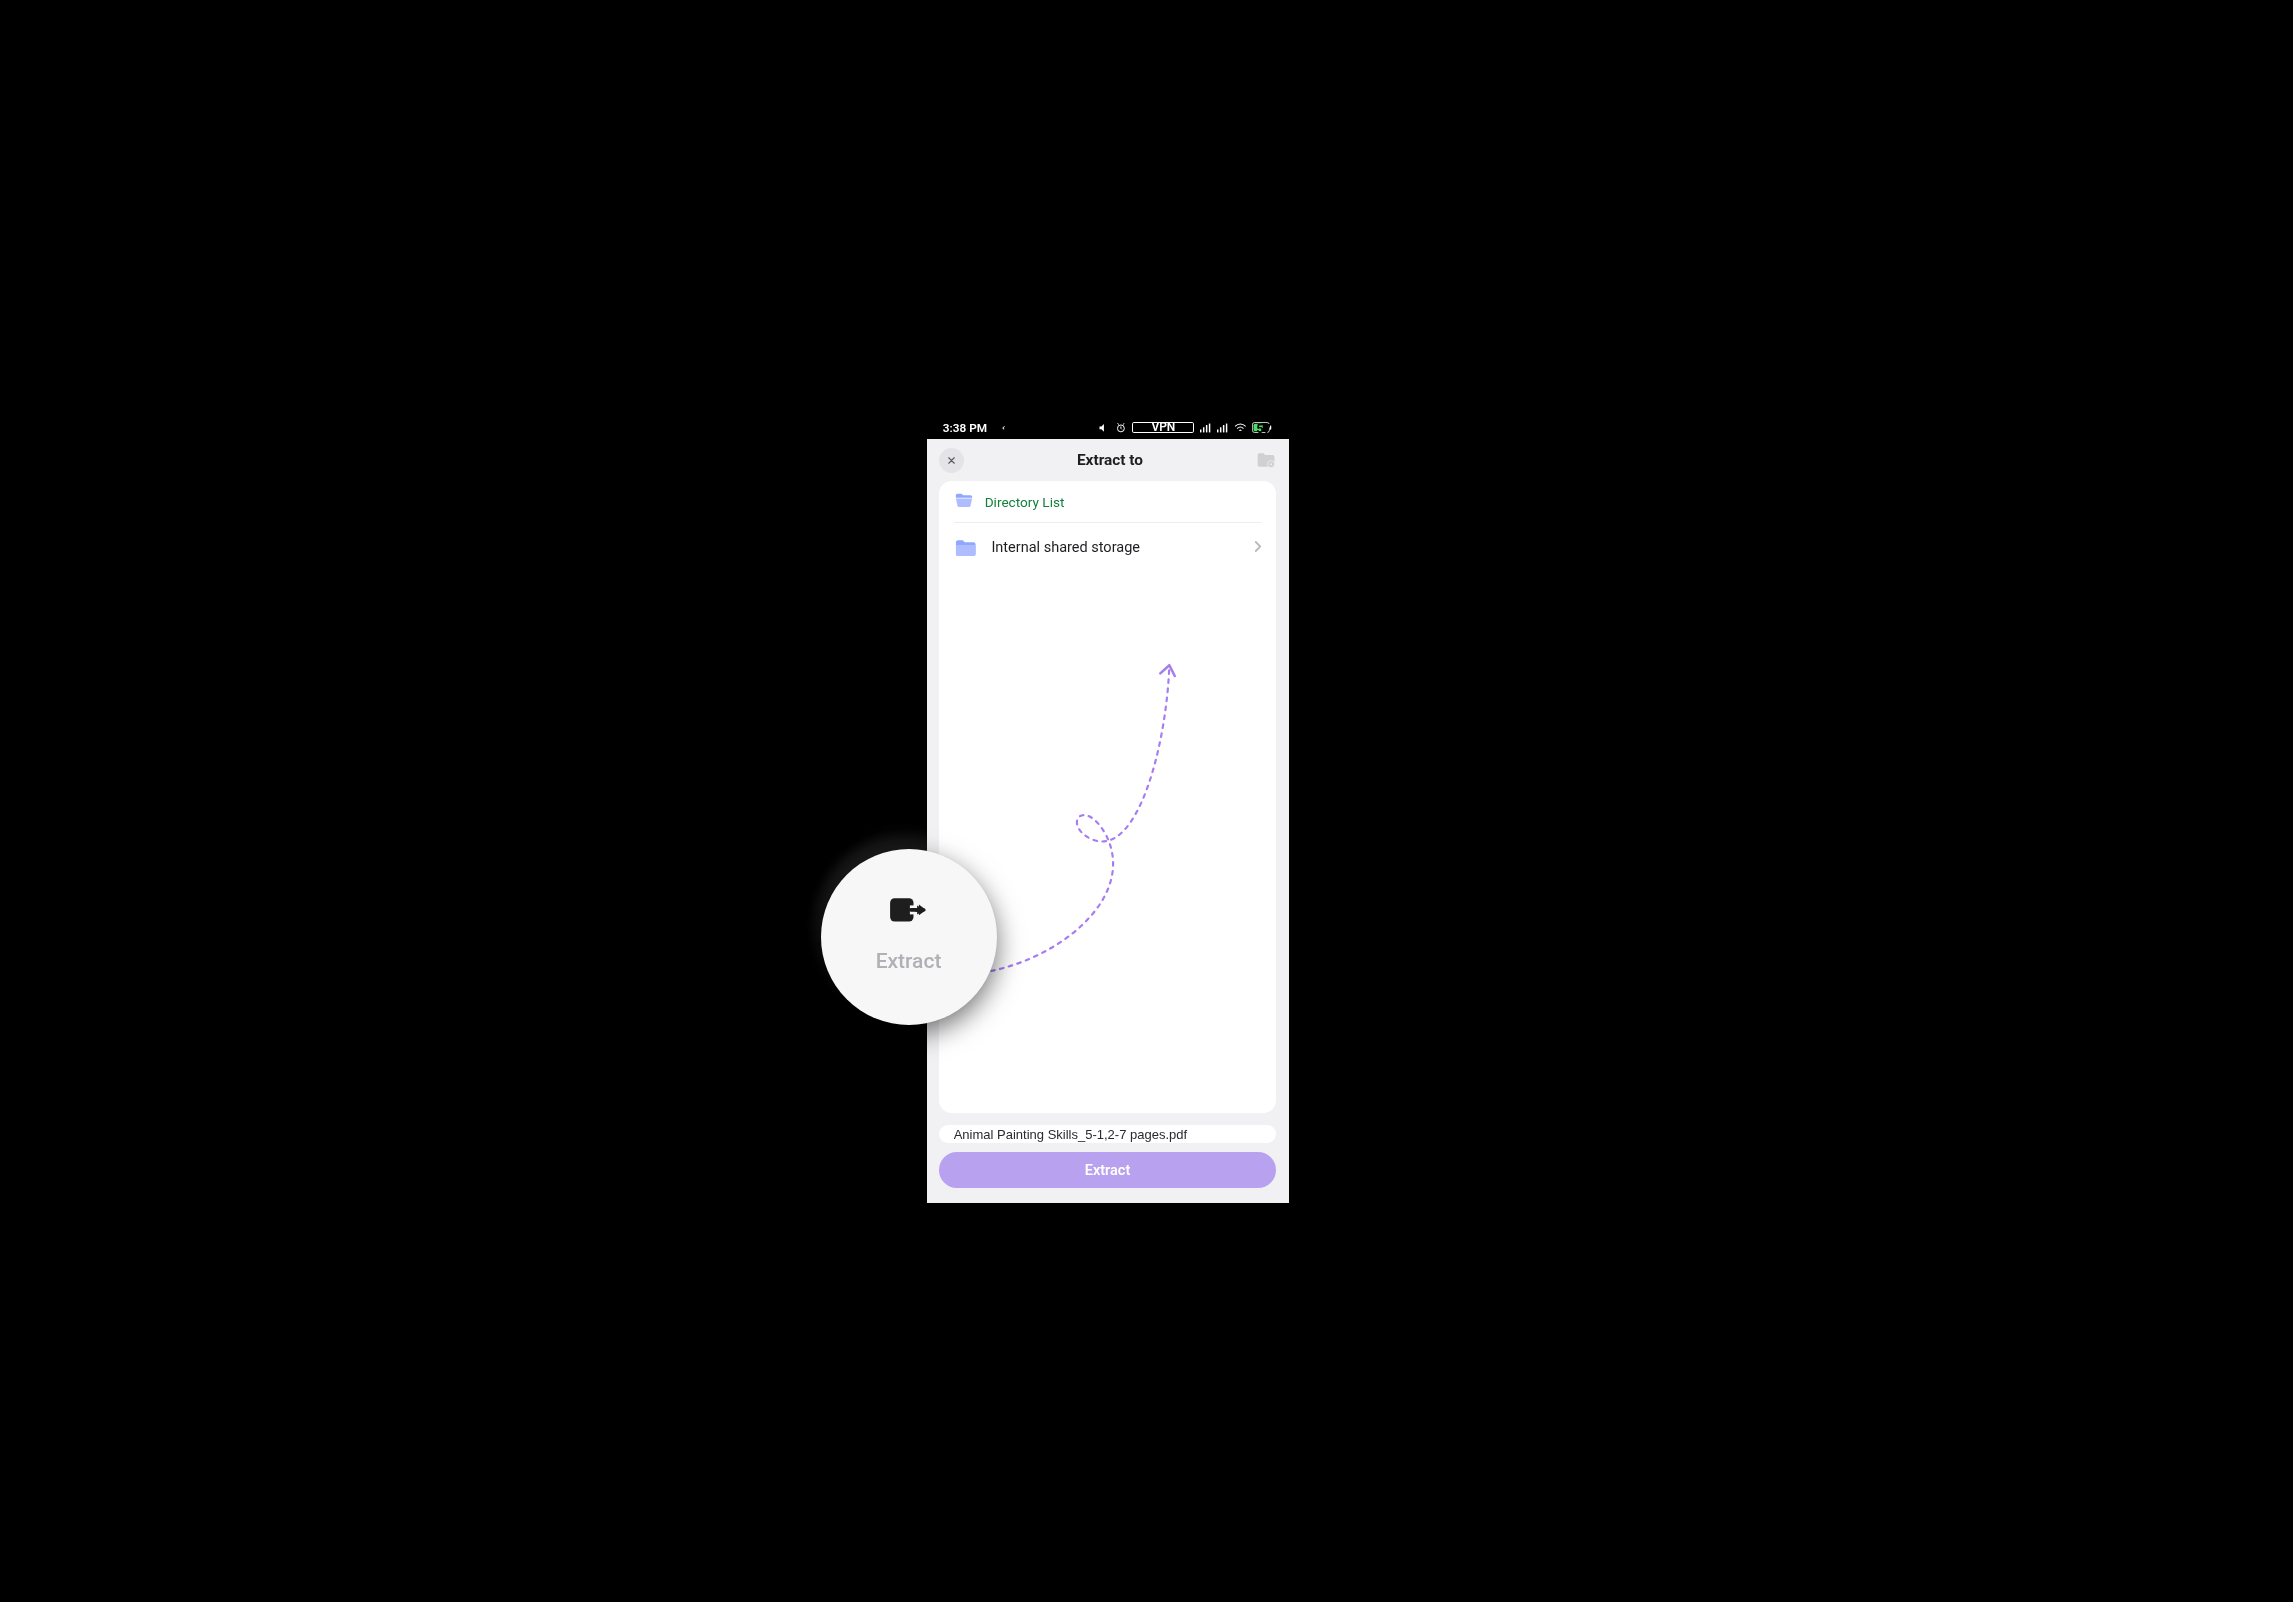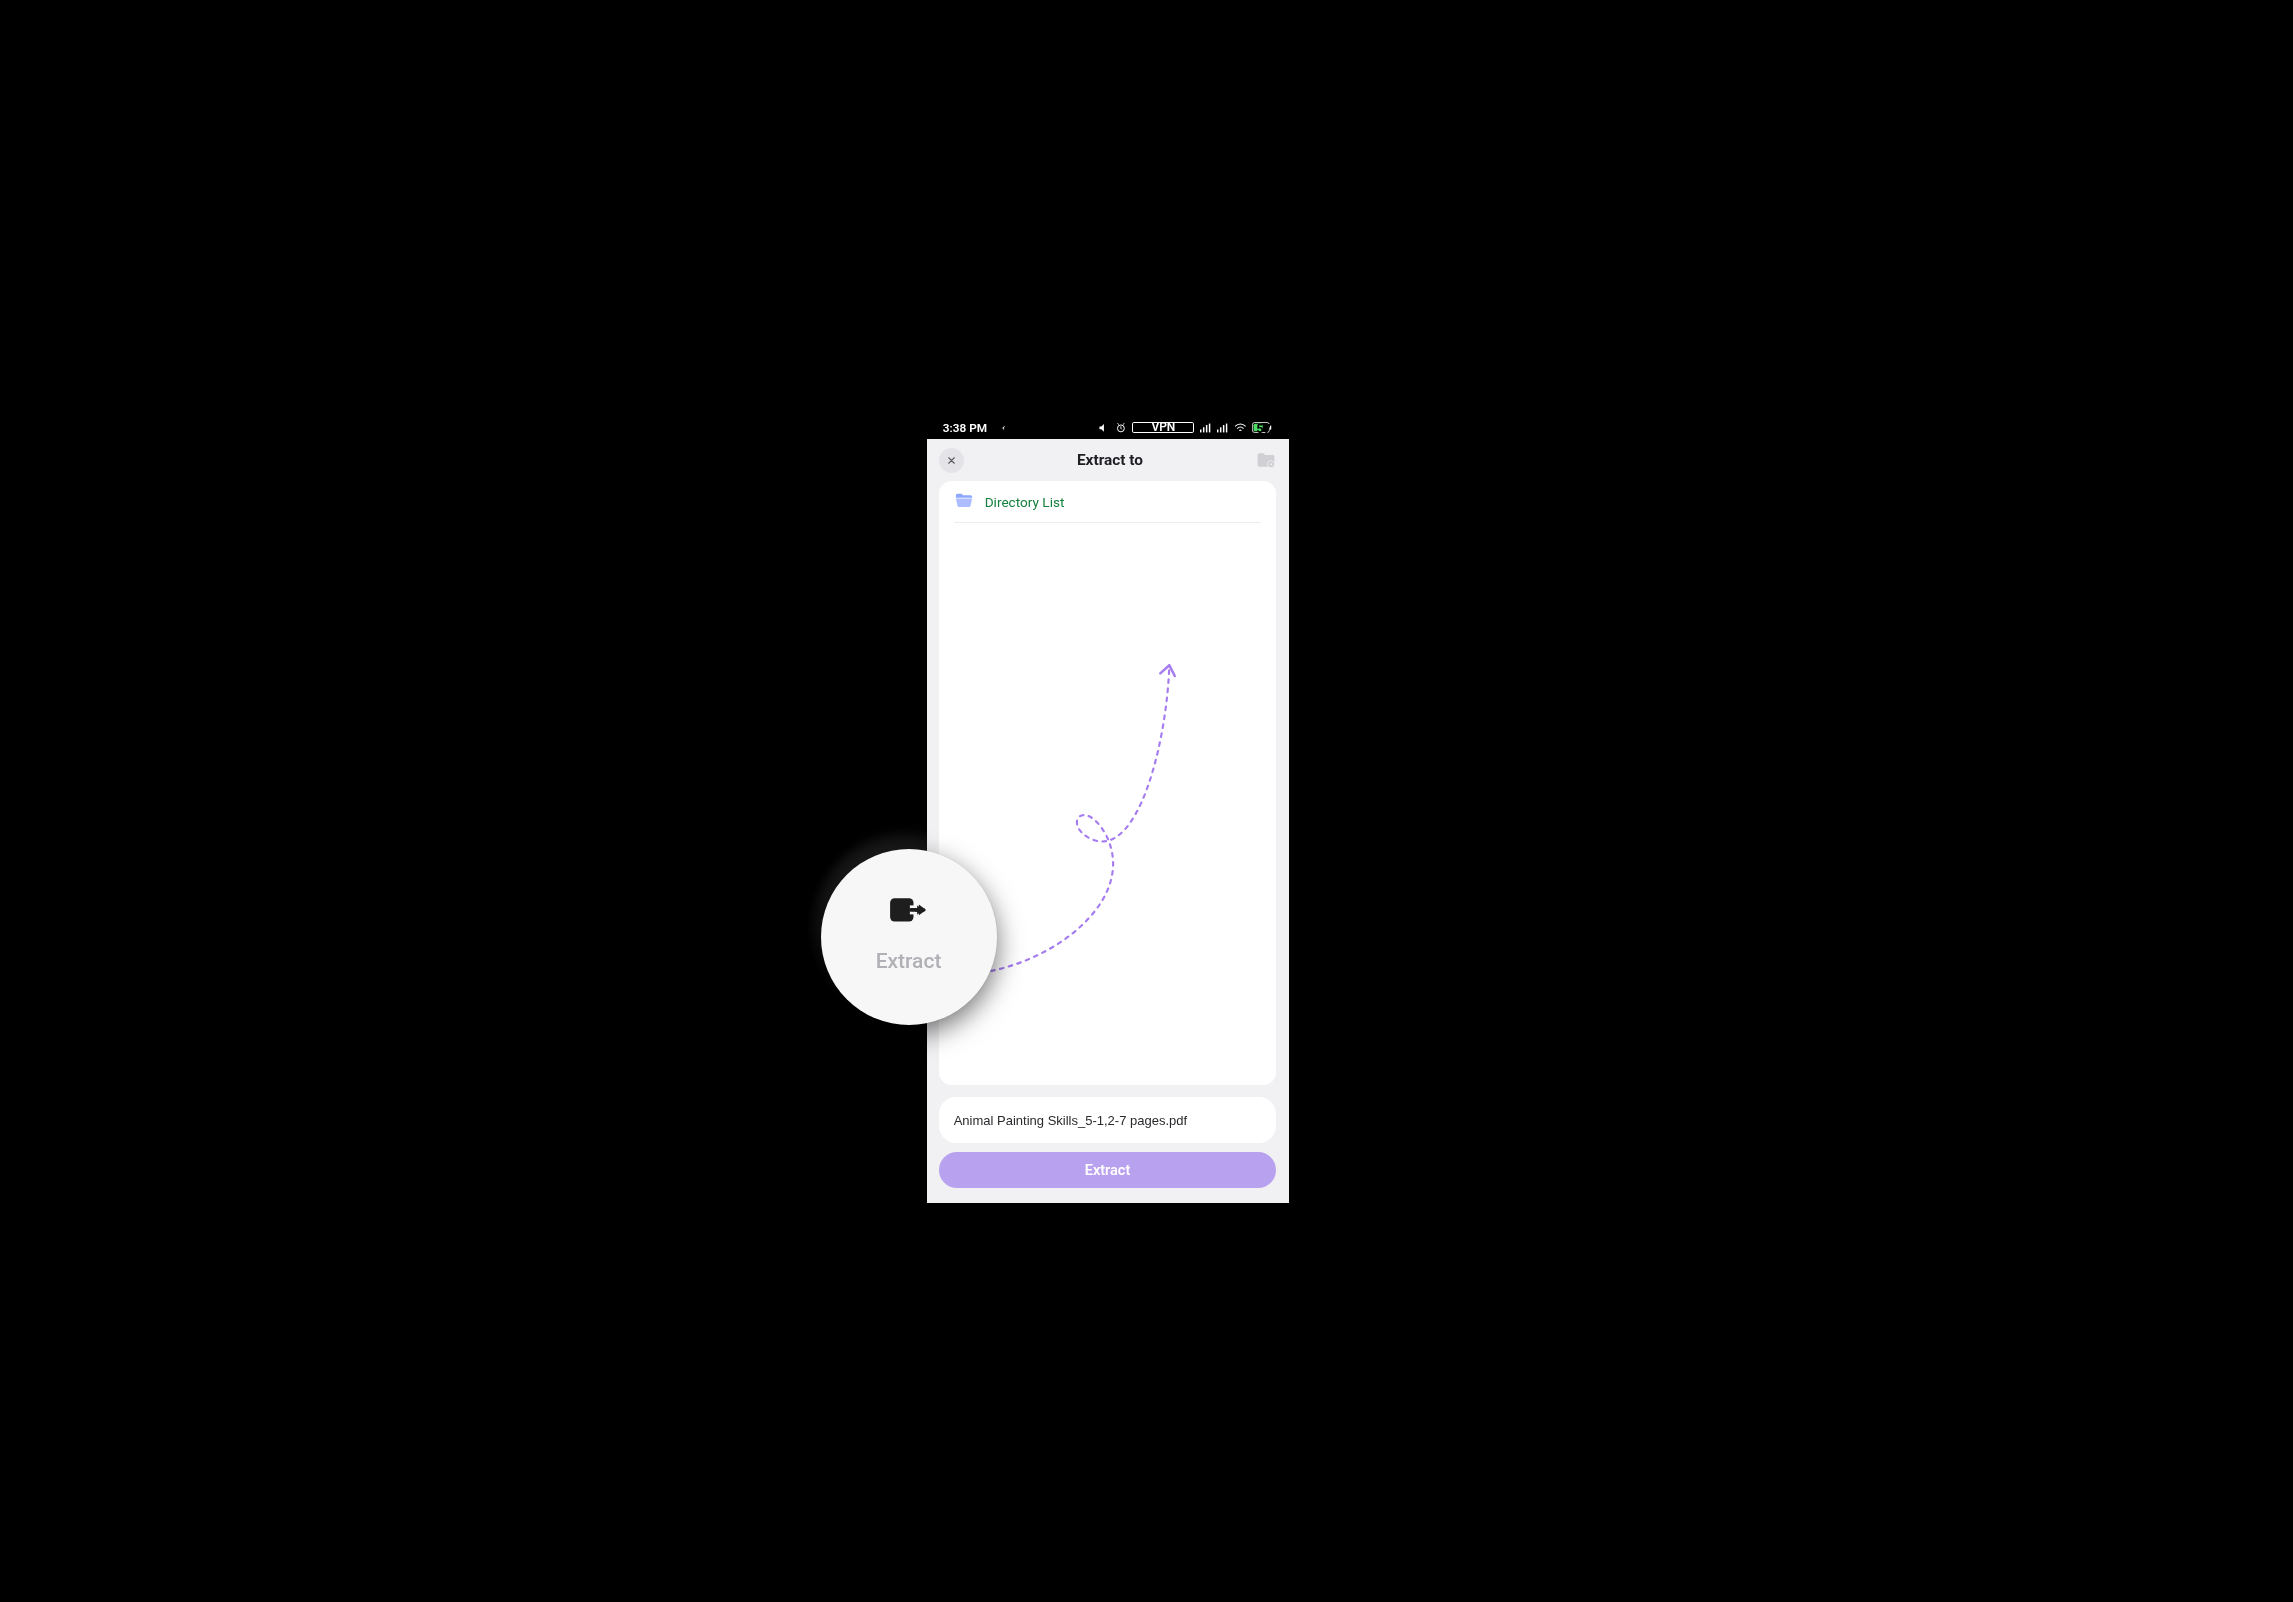--- a/index.html
+++ b/index.html
@@ -93,21 +93,21 @@
     gap: 12.7px;
     cursor: pointer;
   }
   .row:last-child { border-bottom: none; }
   .row .icon-box { width: 25px; height: 25px; display:flex; align-items:center; justify-content:center; }
   .row .name { flex: 1; font-size: 14.5px; color: #1f1f23; }
   .row .chev { color: #b8b8be; }
 
   .file-input {
     margin: 12.7px 0 9px 0;
-    height: 46px;
+    height: 18px;
     background: #fff;
     border-radius: 17px;
     padding: 0 14.5px;
     display:flex; align-items:center;
   }
   .file-input input {
     border: none; outline: none;
     width: 100%;
     font-size: 13px;
     color: #2a2a2e;
@@ -244,20 +244,34 @@
             <span>
               <svg class="folder-svg" viewBox="0 0 24 20" fill="#8fa8ff">
                   <path d="M2 4c0-1.1.9-2 2-2h5l2 2h9c1.1 0 2 .9 2 2v1H2V4z"></path>
                   <path d="M2 8h20l-2 9c-.2 1-.9 1.5-2 1.5H6c-1.1 0-1.8-.5-2-1.5L2 8z" fill="#aebdff"></path>
                 </svg>
             </span>
             <span class="label">Directory List</span>
           </div>
 
 
+          <div class="row">
+            <span class="icon-box">
+              <svg width="23.5" height="20" viewBox="0 0 24 20">
+                  <path d="M2 4c0-1.1.9-2 2-2h5l2 2h9c1.1 0 2 .9 2 2v10c0 1.1-.9 2-2 2H4c-1.1 0-2-.9-2-2V4z" fill="#8fa8ff"></path>
+                  <path d="M2 7h20v9c0 1.1-.9 2-2 2H4c-1.1 0-2-.9-2-2V7z" fill="#aebdff"></path>
+                </svg>
+            </span>
+            <span class="name">Internal shared storage</span>
+            <span class="chev">
+              <svg width="7.2" height="11" viewBox="0 0 8 12" fill="none" stroke="#b8b8be" stroke-width="2" stroke-linecap="round">
+                  <path d="M2 1l5 5-5 5"></path>
+                </svg>
+            </span>
+          </div>
         </div>
 
         <div class="file-input">
           <input type="text" value="Animal Painting Skills_5-1,2-7 pages.pdf" style="">
         </div>
 
         <div class="extract-btn">
           <span>Extract</span>
         </div>
       </div>

